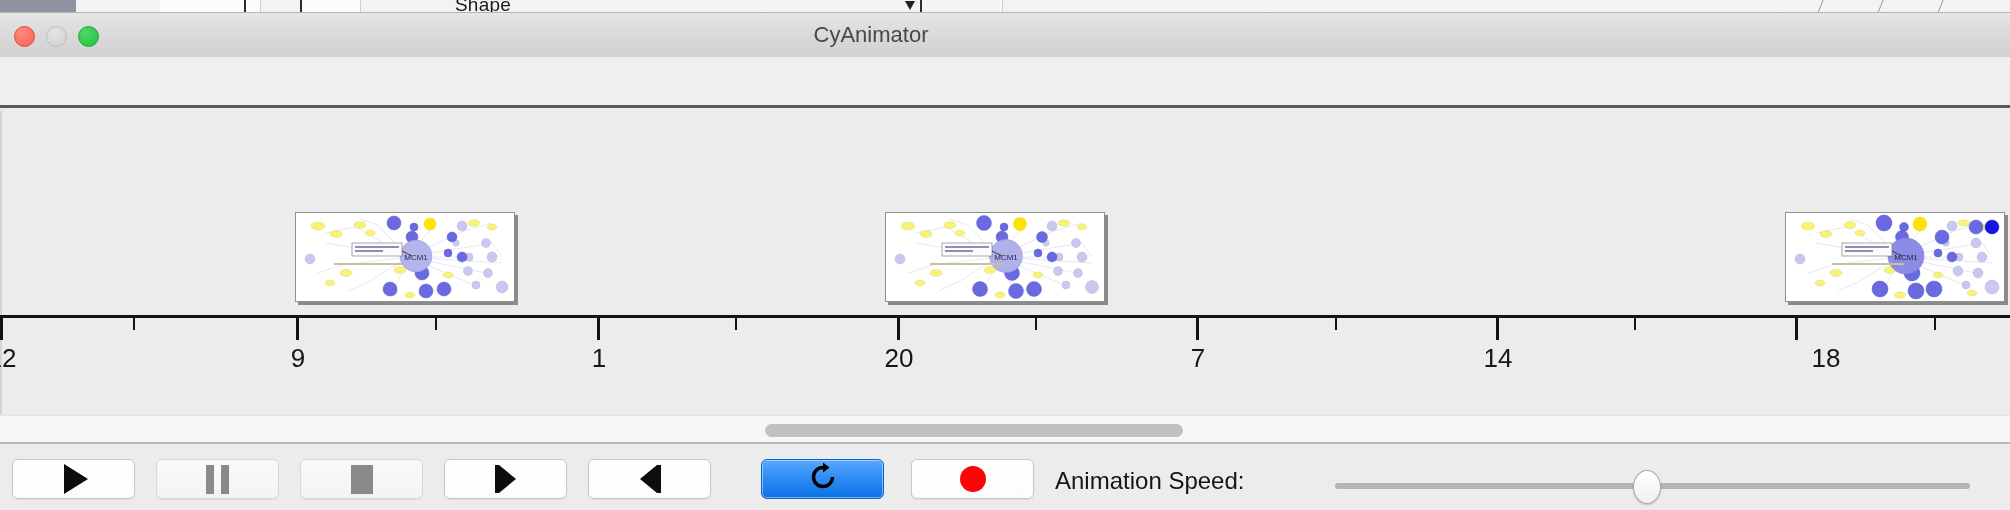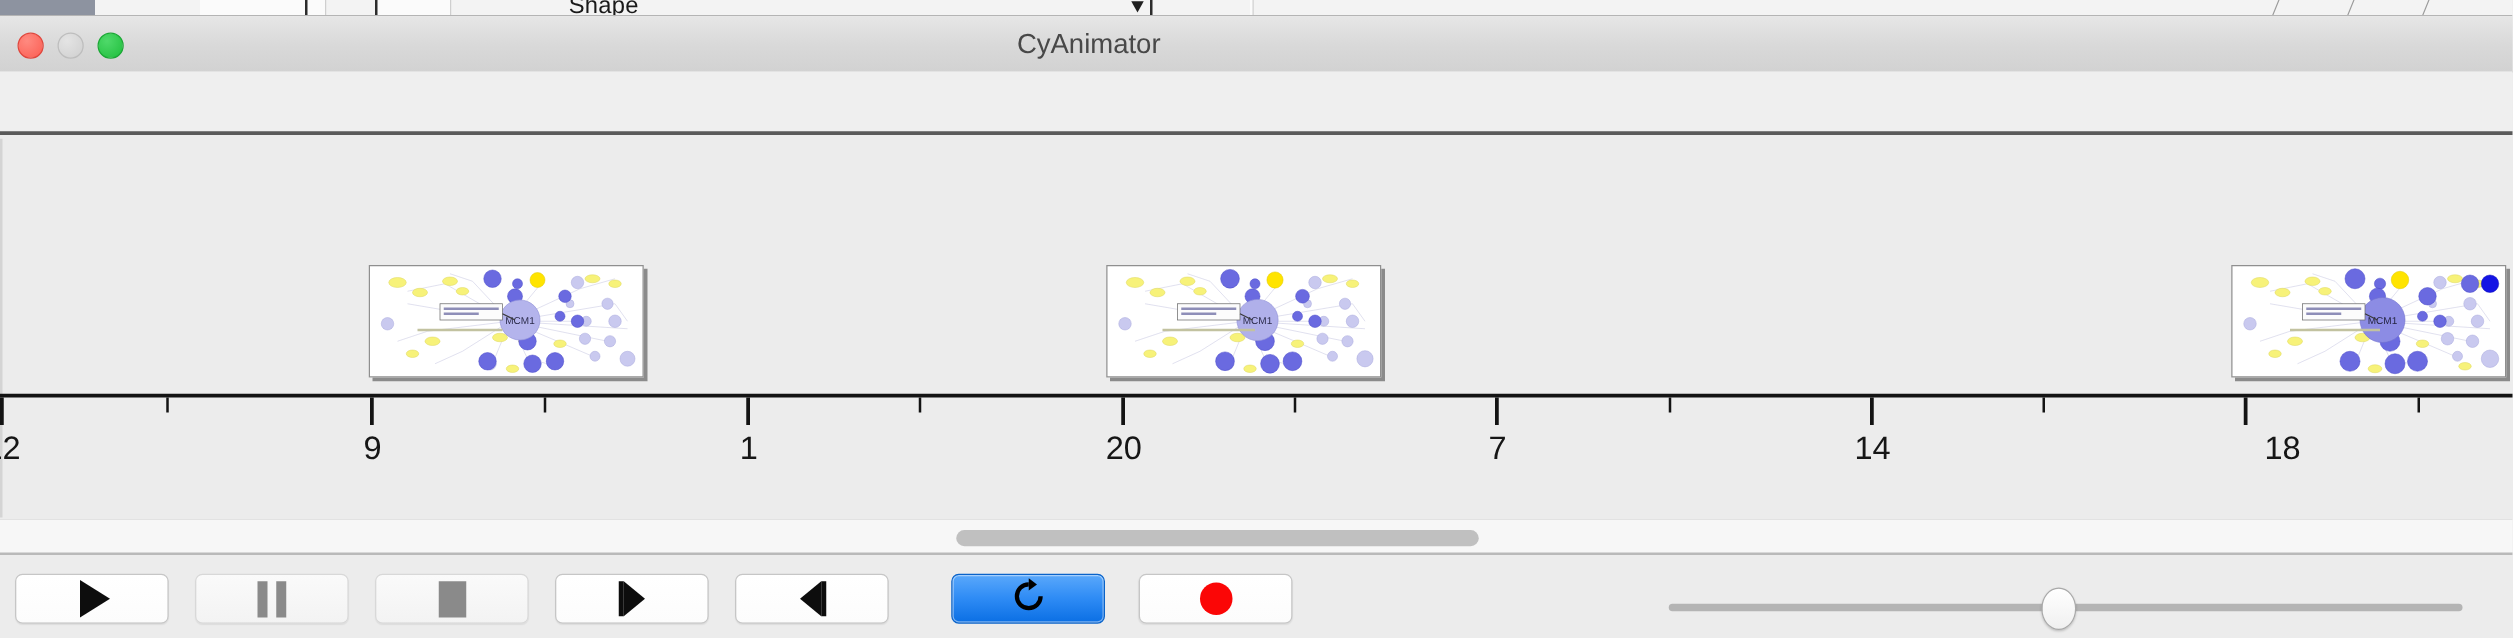--- a/index.html
+++ b/index.html
@@ -445,19 +445,20 @@
           <path d="M15 5.5 A9.5 9.5 0 1 0 24.5 15" stroke="#000" stroke-width="3.4" fill="none" stroke-linecap="butt"></path>
           <path d="M15 0.6 L15 10.4 L21.6 5.5 Z" fill="#000"></path>
         </svg>
       </span>
     </div>
 
     <div class="cbtn" id="c-rec">
       <span class="rec-dot"></span>
     </div>
 
+    <div class="speed-lbl">Animation Speed:</div>
 
     <div class="slider">
       <div class="sthumb"></div>
     </div>
   </div>
 
 </div>
 
 </body></html>

